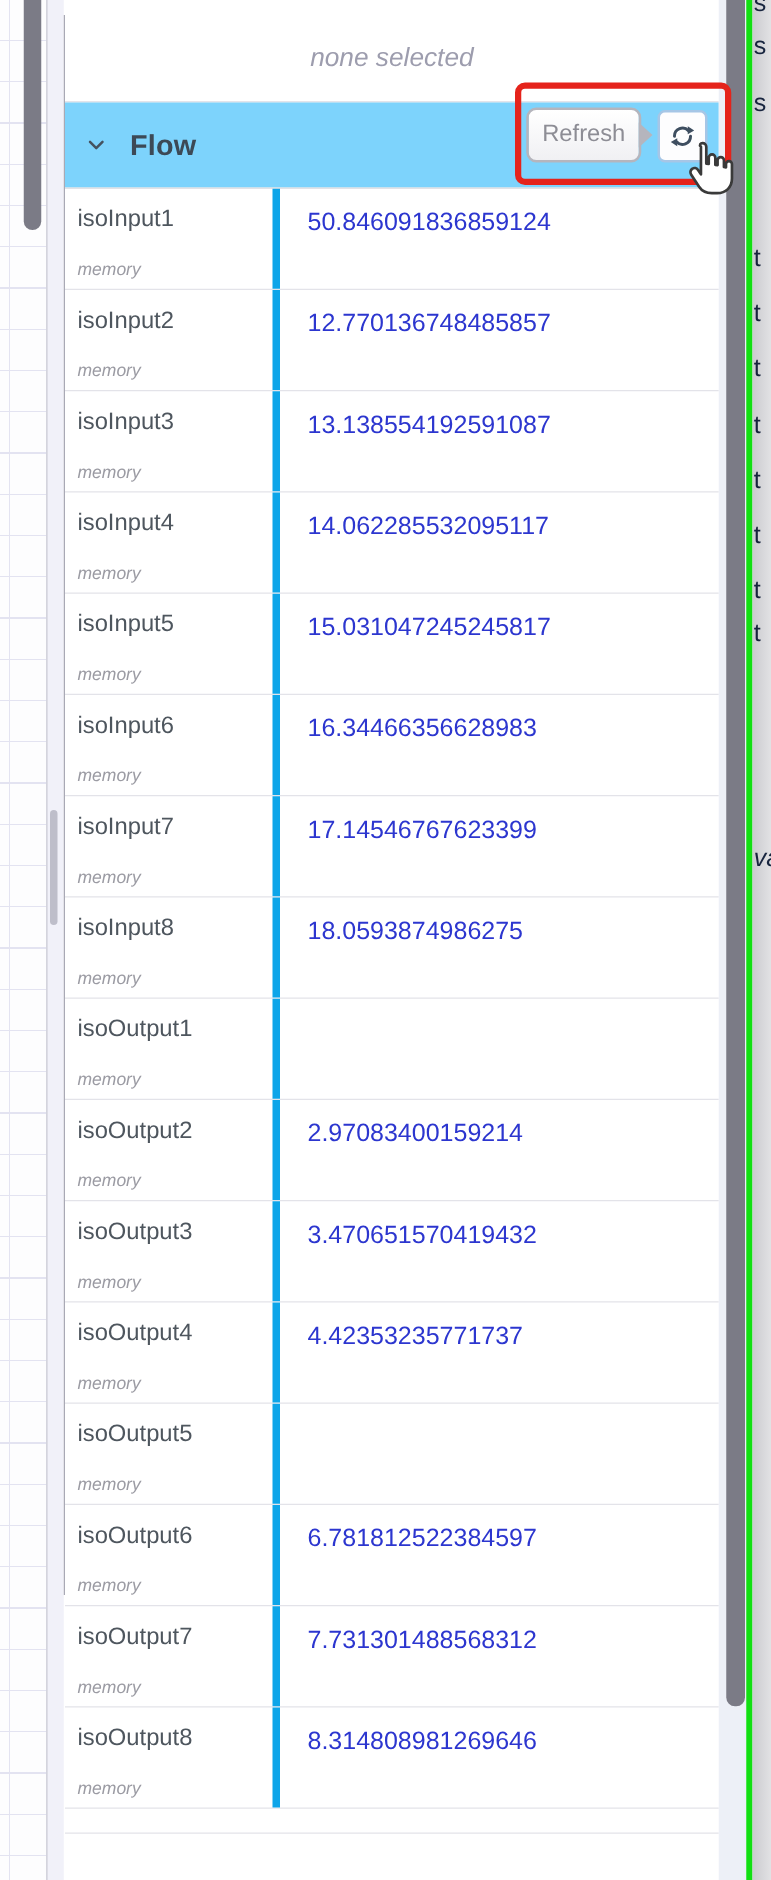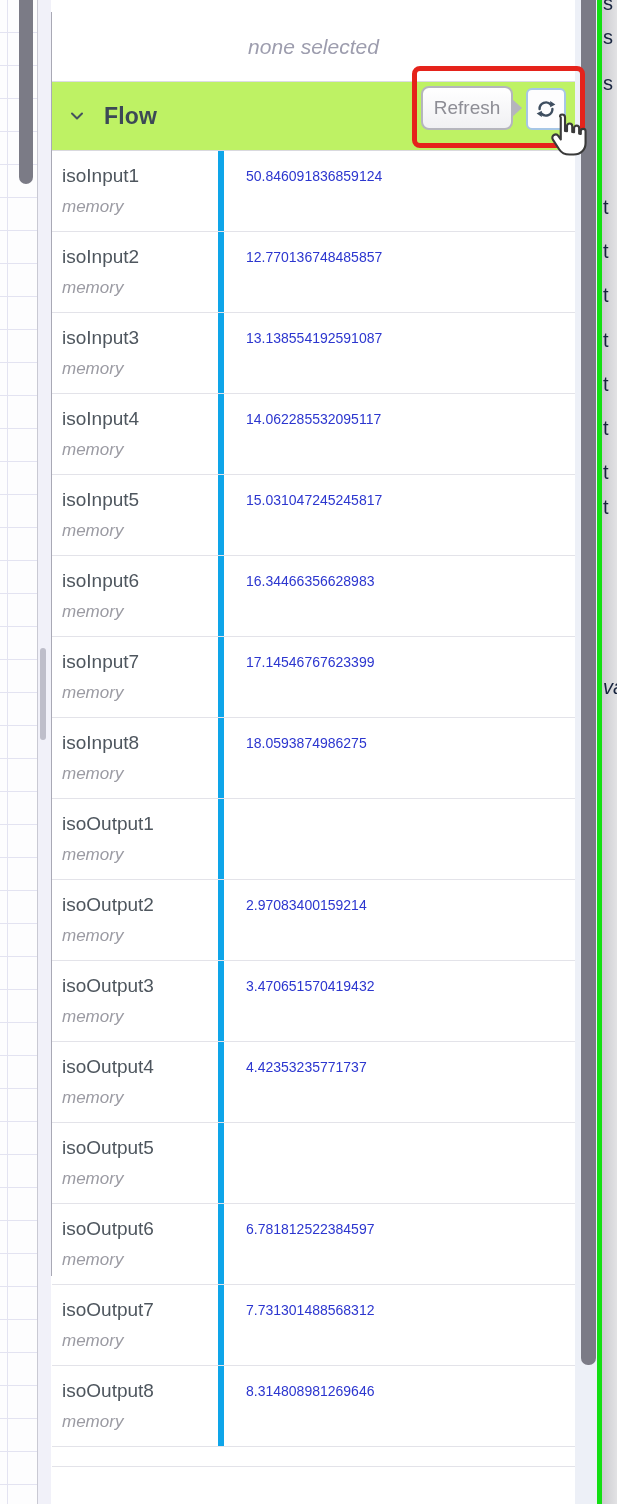--- a/index.html
+++ b/index.html
@@ -18,35 +18,35 @@
   .mid-strip{position:absolute;left:37px;top:0;width:14px;height:1504px;
       background:#f1f1f9;border-left:1px solid #c9c9d3;box-sizing:border-box;}
   .mid-scrollbar-thumb{position:absolute;left:40px;top:648px;width:6px;height:92px;
       background:#bebeca;border-radius:3px;}
 
   
   .panel{position:absolute;left:51px;top:12px;width:524px;height:1264px;background:#fff;
       border-left:1px solid #a9a9b5;box-sizing:border-box;}
   .none-selected{height:70px;display:flex;align-items:center;justify-content:center;
       font-style:italic;font-size:21px;color:#9d9dae;border-bottom:1px solid #dcdce4;box-sizing:border-box;}
-  .flow-header{height:68px;background:#bef264;display:flex;align-items:center;padding-left:17px;box-sizing:border-box;cursor:pointer;}
+  .flow-header{height:68px;background:#7dd3fc;display:flex;align-items:center;padding-left:17px;box-sizing:border-box;cursor:pointer;}
   .chev{width:16px;height:16px;margin-right:19px;flex:0 0 auto;}
   .flow-title{font-size:23px;font-weight:700;color:#3c4956;letter-spacing:.2px;}
   .timestamp-row{height:42px;display:flex;align-items:center;justify-content:flex-end;
       padding-right:4px;font-size:17px;color:#97979f;box-sizing:border-box;}
 
   
   .flow-table{border-top:1px solid #d9d9de;}
   .row{display:flex;height:81px;border-bottom:1px solid #e3e3e9;box-sizing:border-box;}
   .cell-label{width:172px;flex:0 0 auto;border-right:6px solid #0ea5e9;box-sizing:border-box;
       padding:14px 16px 0 10px;}
   .port-name{font-size:19px;color:#4e565e;}
-  .port-type{font-size:17px;font-style:italic;color:#9b9ba3;margin-top:10px;}
+  .port-type{font-size:14px;font-style:italic;color:#9b9ba3;margin-top:20px;}
   .cell-value{flex:1;padding:16px 4px 0 22px;box-sizing:border-box;}
-  .port-value{font-size:14px;color:var(--value-blue,#2c36cf);cursor:pointer;}
+  .port-value{font-size:20px;color:var(--value-blue,#2c36cf);cursor:pointer;}
   .empty-row{height:20px;border-bottom:1px solid #e3e3e9;box-sizing:border-box;}
 
   
   .right-track{position:absolute;left:575px;top:0;width:22px;height:1504px;background:#edf0f7;}
   .right-scrollbar-thumb{position:absolute;left:581px;top:0;width:15px;height:1365px;
       background:#7b7b86;border-radius:0 0 7px 7px;}
   .green-line{position:absolute;left:597px;top:0;width:5px;height:1504px;background:var(--selection-green,#12df12);}
   .right-panel{position:absolute;left:602px;top:0;width:15px;height:1504px;overflow:hidden;
       background:linear-gradient(90deg,#cbcbcf 0,#e2e2e4 100%);}
   .right-panel .frag{position:absolute;left:1px;font-size:20px;color:#18253f;white-space:nowrap;}

